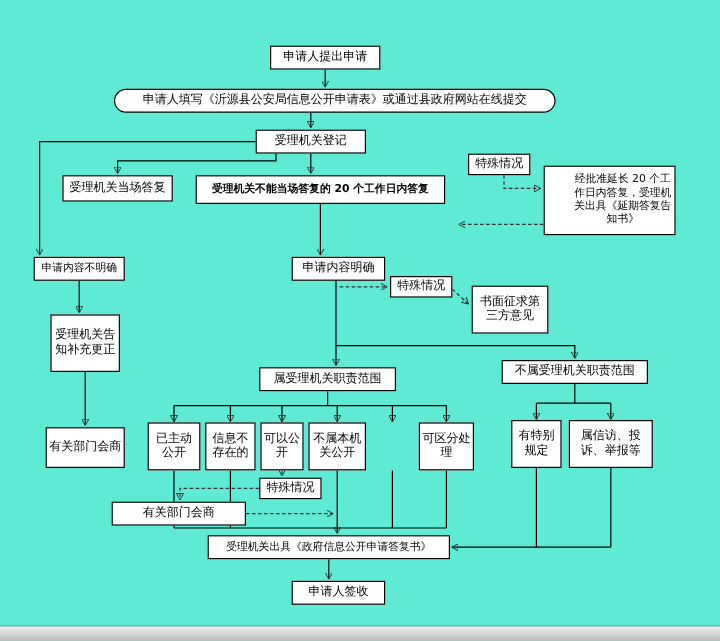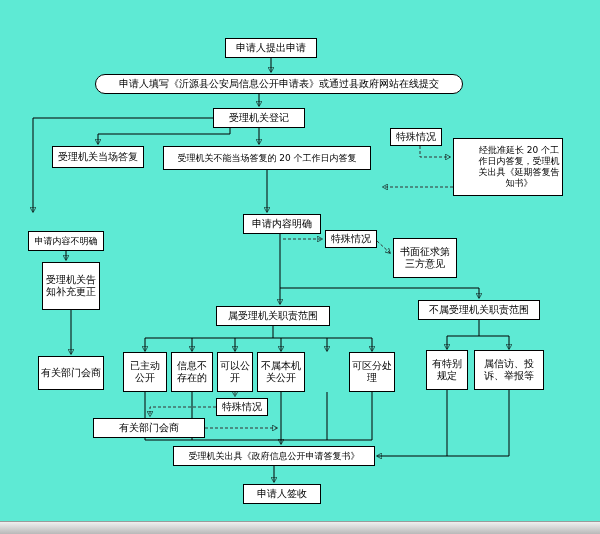--- a/index.html
+++ b/index.html
@@ -77,23 +77,23 @@
     <path class="dash" marker-end="url(#arrow)" d="M235,392 V396"></path>
     <path class="dash" marker-end="url(#arrow)" d="M216,407 H150 V416"></path>
     <path class="dash" marker-end="url(#arrow)" d="M205,428 H277"></path>
   </svg>
 
   <div class="node" style="left:225px;top:38px;width:92px;height:20px;">申请人提出申请</div>
   <div class="node" style="left:95px;top:74px;width:368px;height:20px;border-radius:10px;">申请人填写《沂源县公安局信息公开申请表》或通过县政府网站在线提交</div>
   <div class="node" style="left:213px;top:108px;width:92px;height:20px;">受理机关登记</div>
   <div class="node" style="left:390px;top:128px;width:52px;height:18px;">特殊情况</div>
   <div class="node" style="left:52px;top:146px;width:92px;height:22px;">受理机关当场答复</div>
-  <div class="node small" style="left:163px;top:146px;width:208px;height:24px;">受理机关不能当场答复的 20 个工作日内答复</div>
+  <div class="node small" style="left:163px;top:146px;width:208px;height:24px;font-weight:bold;">受理机关不能当场答复的 20 个工作日内答复</div>
   <div class="node small" style="left:453px;top:138px;width:110px;height:58px;padding-left:24px;">经批准延长 20 个工作日内答复，受理机关出具《延期答复告知书》</div>
-  <div class="node small" style="left:28px;top:231px;width:76px;height:20px;">申请内容不明确</div>
+  <div class="node small" style="left:28px;top:214px;width:76px;height:20px;">申请内容不明确</div>
   <div class="node" style="left:243px;top:214px;width:78px;height:20px;">申请内容明确</div>
   <div class="node" style="left:325px;top:230px;width:52px;height:18px;">特殊情况</div>
   <div class="node" style="left:393px;top:238px;width:64px;height:40px;">书面征求第三方意见</div>
   <div class="node" style="left:42px;top:262px;width:58px;height:48px;">受理机关告知补充更正</div>
   <div class="node" style="left:216px;top:306px;width:114px;height:20px;">属受理机关职责范围</div>
   <div class="node" style="left:418px;top:300px;width:122px;height:20px;">不属受理机关职责范围</div>
   <div class="node" style="left:38px;top:356px;width:66px;height:34px;">有关部门会商</div>
   <div class="node" style="left:123px;top:352px;width:44px;height:40px;">已主动公开</div>
   <div class="node" style="left:171px;top:352px;width:42px;height:40px;">信息不存在的</div>
   <div class="node" style="left:217px;top:352px;width:36px;height:40px;">可以公开</div>

